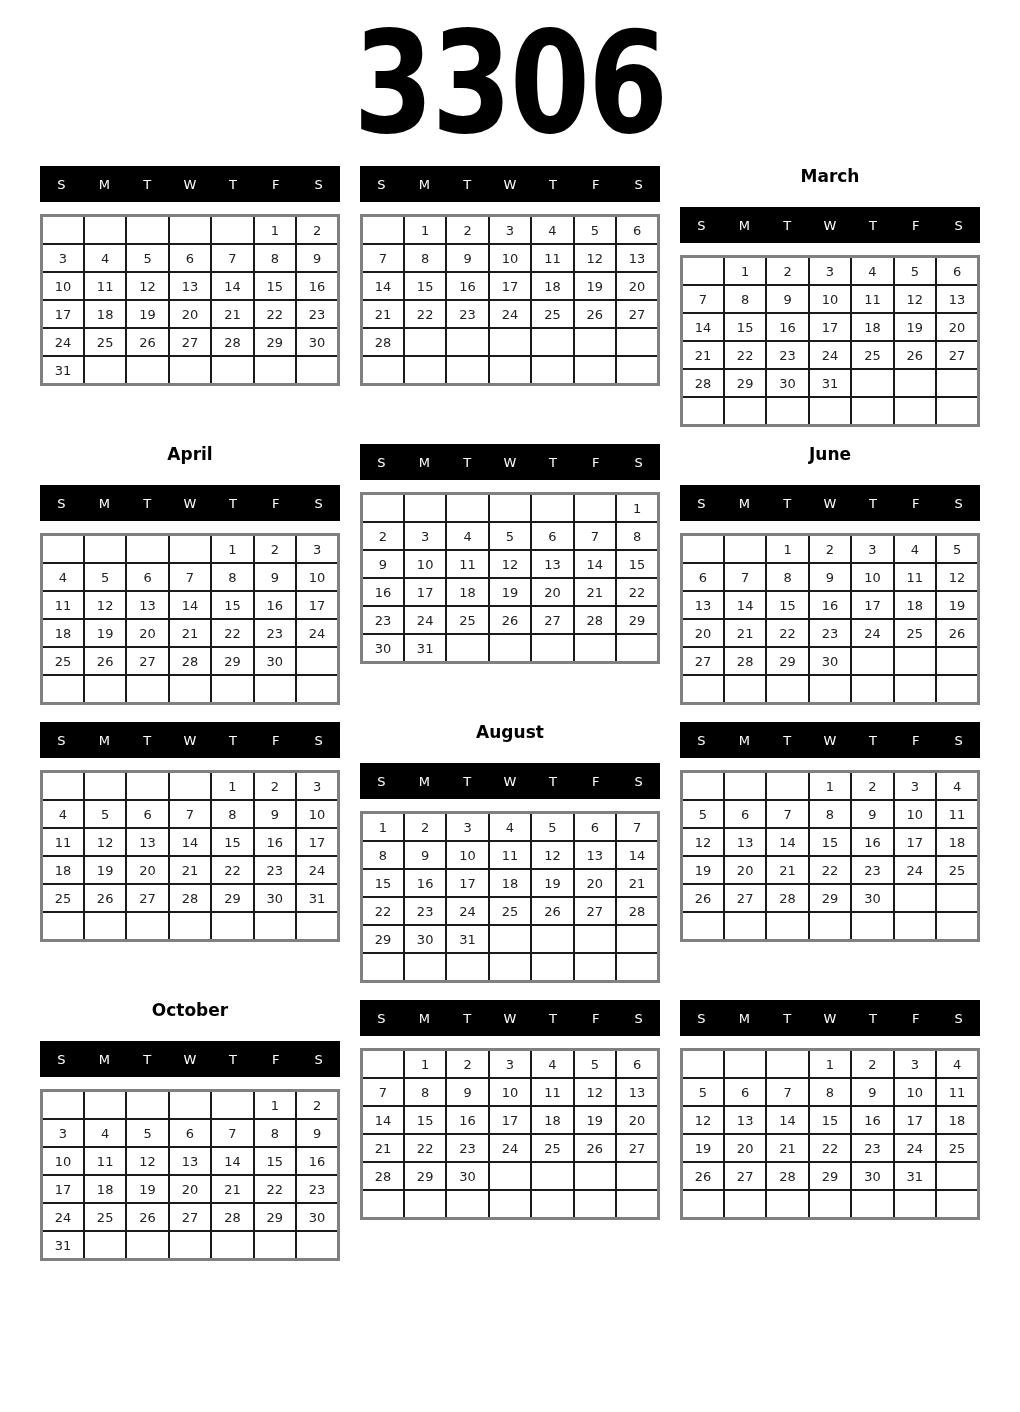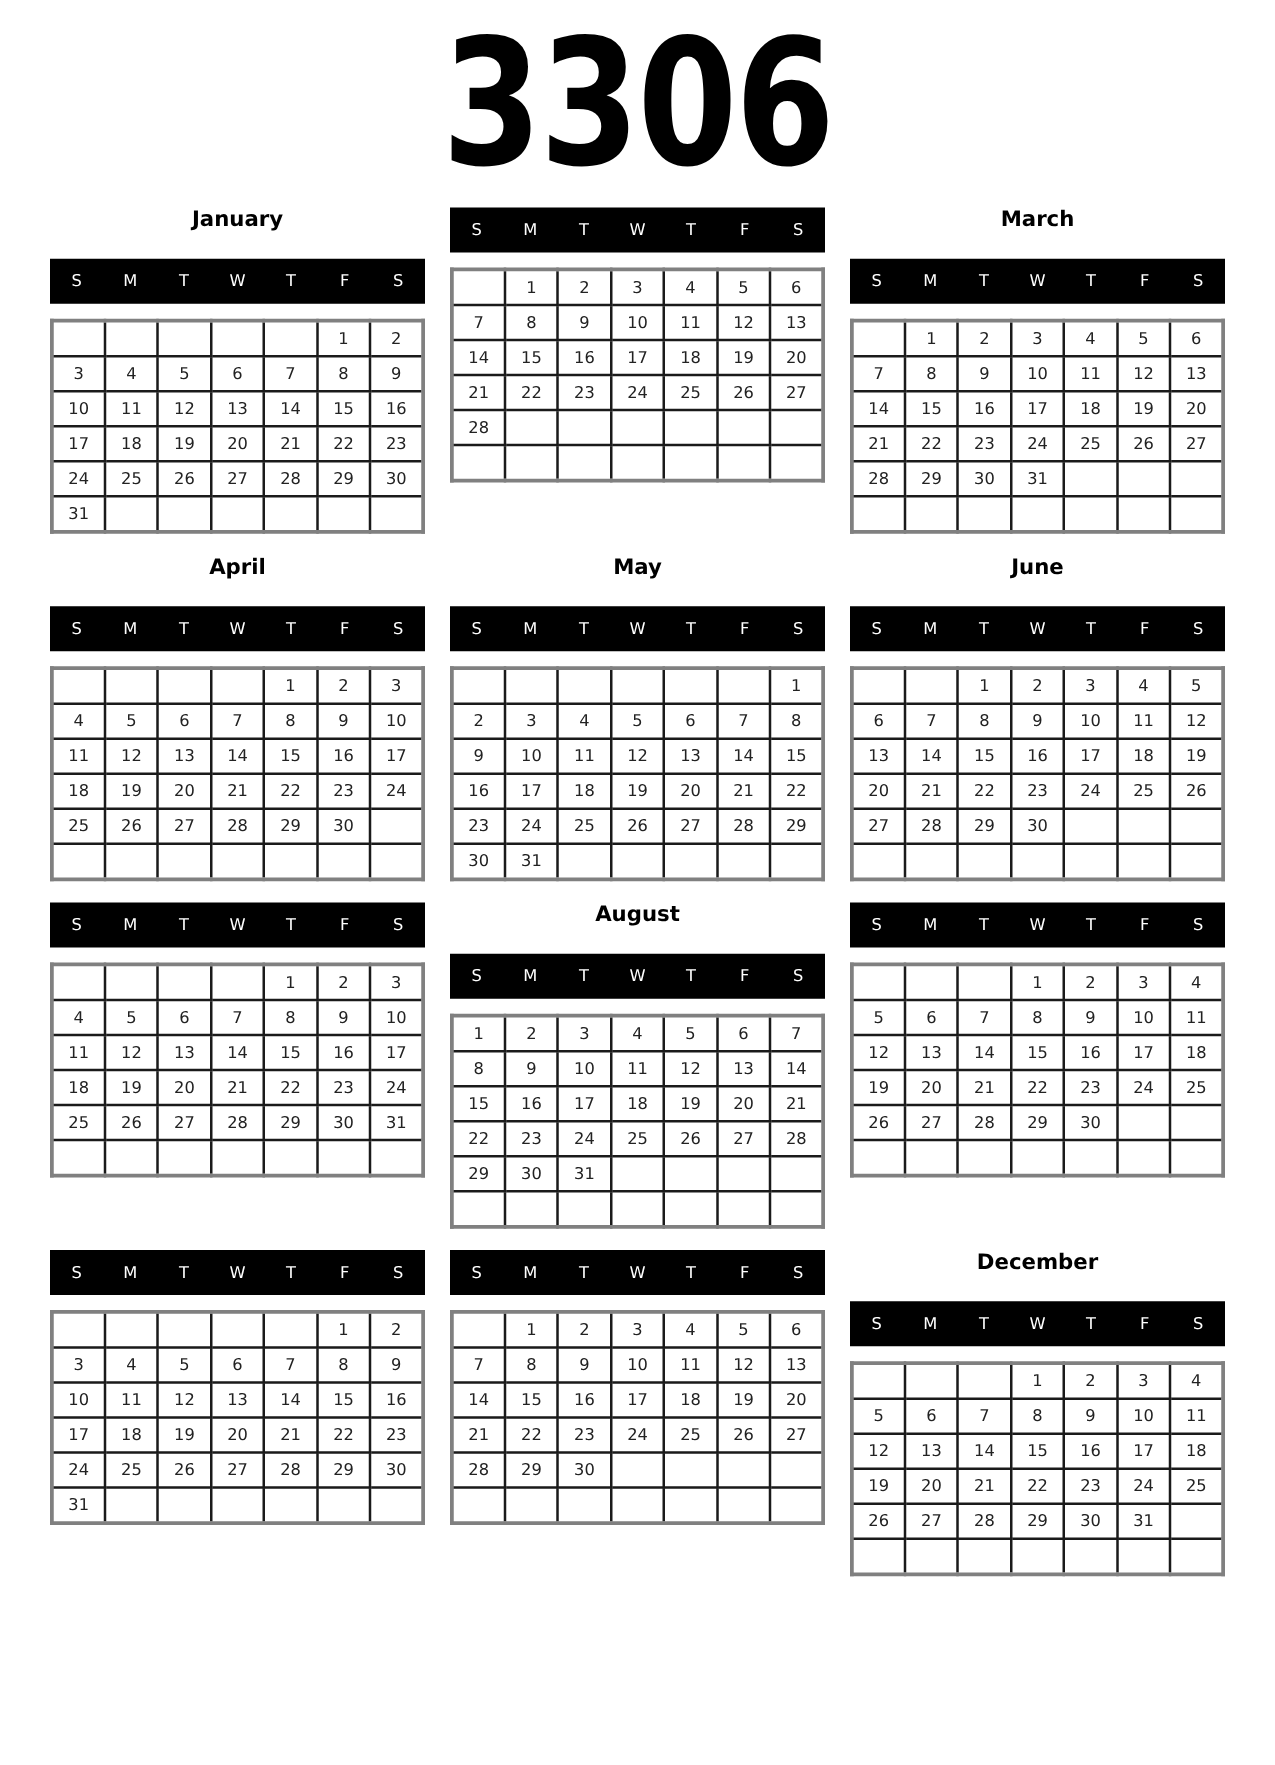--- a/index.html
+++ b/index.html
@@ -63,21 +63,20 @@
     color: #222222;
   }
 </style>
 </head>
 <body>
 
 <h1 class="year-title">3306</h1>
 
 <div class="calendar-grid">
   <div class="month">
-    <div class="month-title">January</div>
     <div class="weekday-header">
         <span>S</span>
         <span>M</span>
         <span>T</span>
         <span>W</span>
         <span>T</span>
         <span>F</span>
         <span>S</span>
       </div>
     <table class="days-grid">
@@ -346,21 +345,20 @@
             <td></td>
             <td></td>
             <td></td>
             <td></td>
           </tr>
         </tbody>
     </table>
   </div>
 
   <div class="month">
-    <div class="month-title">May</div>
     <div class="weekday-header">
         <span>S</span>
         <span>M</span>
         <span>T</span>
         <span>W</span>
         <span>T</span>
         <span>F</span>
         <span>S</span>
       </div>
     <table class="days-grid">
@@ -699,20 +697,21 @@
             <td></td>
             <td></td>
             <td></td>
             <td></td>
           </tr>
         </tbody>
     </table>
   </div>
 
   <div class="month">
+    <div class="month-title">October</div>
     <div class="weekday-header">
         <span>S</span>
         <span>M</span>
         <span>T</span>
         <span>W</span>
         <span>T</span>
         <span>F</span>
         <span>S</span>
       </div>
     <table class="days-grid">
@@ -839,21 +838,20 @@
             <td></td>
             <td></td>
             <td></td>
             <td></td>
           </tr>
         </tbody>
     </table>
   </div>
 
   <div class="month">
-    <div class="month-title">December</div>
     <div class="weekday-header">
         <span>S</span>
         <span>M</span>
         <span>T</span>
         <span>W</span>
         <span>T</span>
         <span>F</span>
         <span>S</span>
       </div>
     <table class="days-grid">

